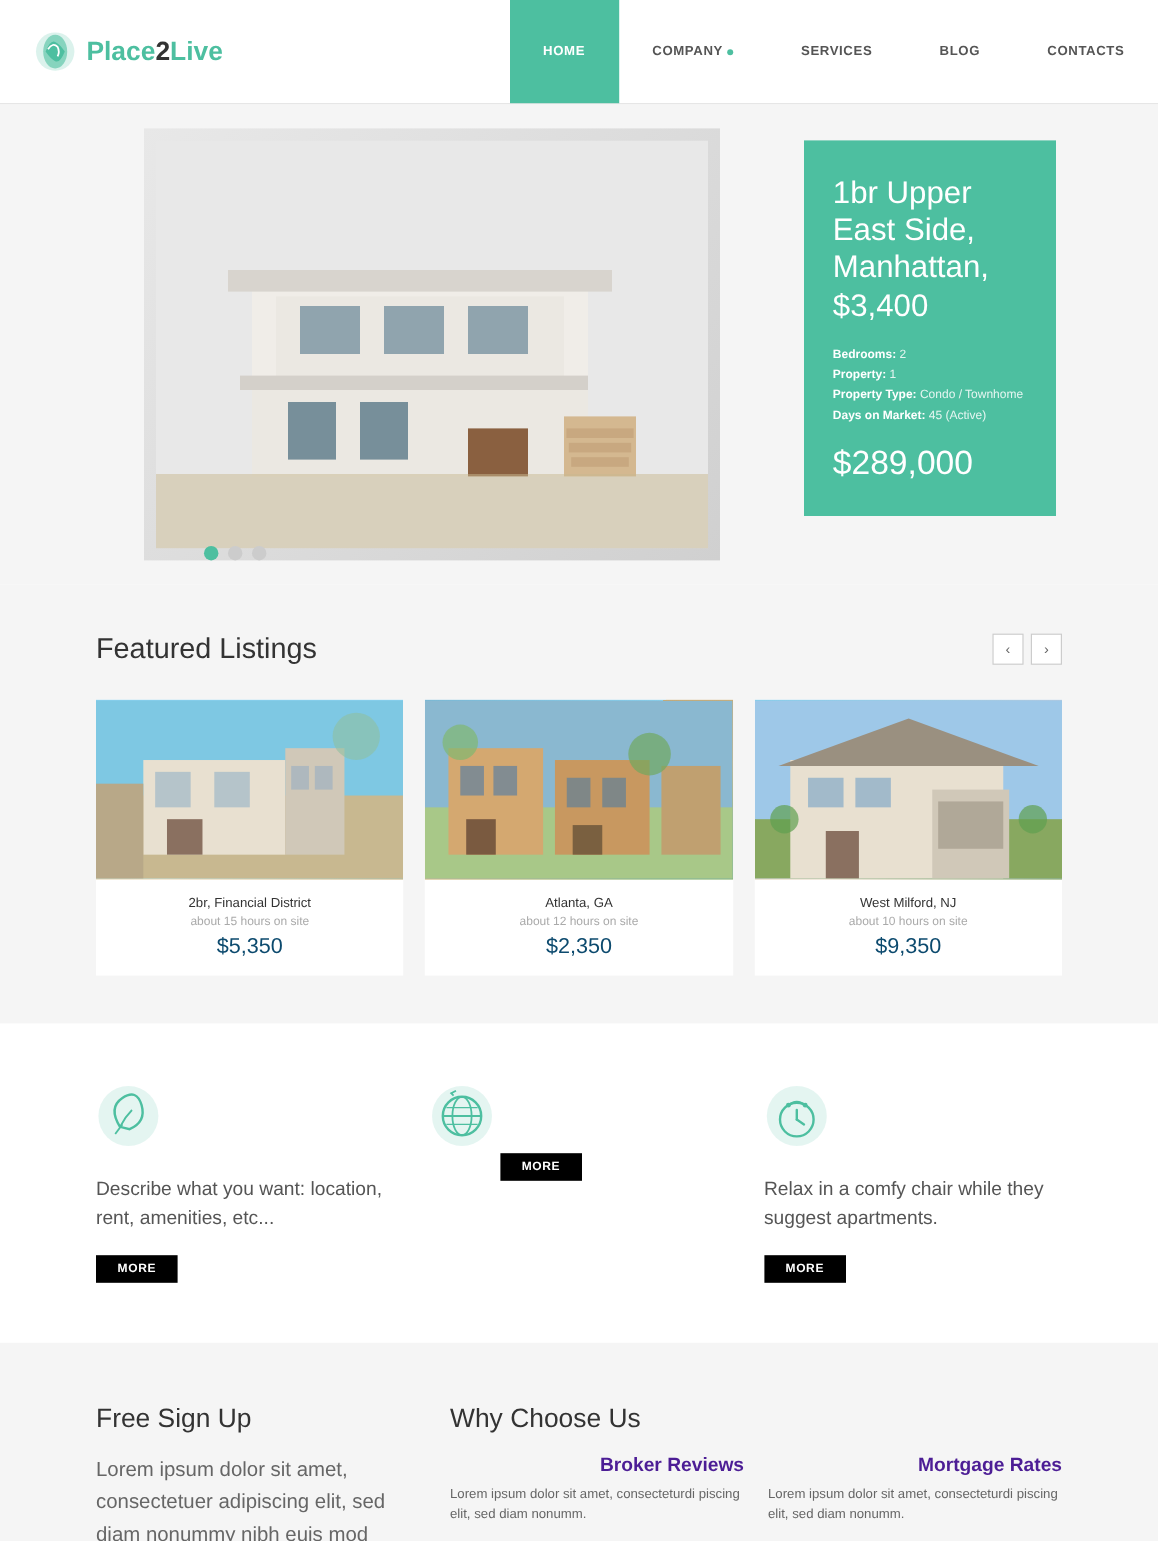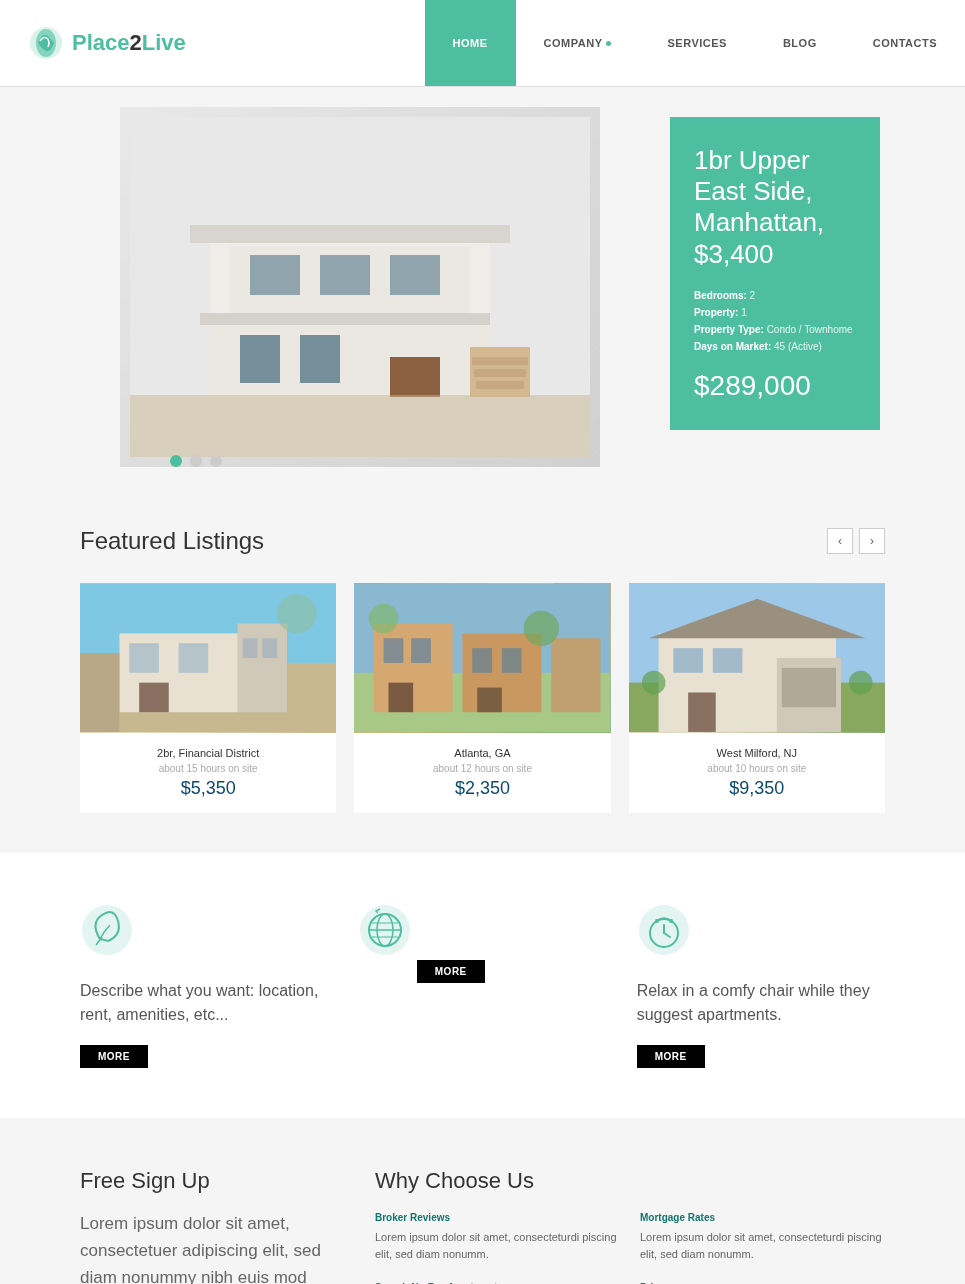--- a/index.html
+++ b/index.html
@@ -62,21 +62,21 @@
     .signup-area {}
     .signup-title { font-size: 22px; color: #333; margin-bottom: 16px; font-weight: normal; }
     .signup-text { font-size: 17px; color: #666; line-height: 1.6; margin-bottom: 20px; }
     .signup-form { position: relative; }
     .signup-input { width: 100%; height: 42px; border: 1px solid #ddd; background: #fff; padding: 0 12px; font-size: 12px; }
     .subscribe-btn { position: absolute; right: 0; top: 0; height: 42px; background: #4dbfa0; color: #fff; border: none; padding: 0 18px; font-size: 12px; font-weight: bold; cursor: pointer; }
     .why-area {}
     .why-title { font-size: 22px; color: #333; margin-bottom: 18px; font-weight: normal; }
     .why-grid { display: grid; grid-template-columns: 1fr 1fr; gap: 20px; }
     .why-item {}
-    .why-link { color: #0f766e; font-size: 10px; font-weight: bold; text-decoration: none; display: block; margin-bottom: 6px; }
+    .why-link { color: #4c1d95; font-size: 16px; font-weight: bold; text-decoration: none; display: block; margin-bottom: 6px; text-align: right; }
     .why-desc { font-size: 11px; color: #666; line-height: 1.5; }
   </style>
 </head>
 <body>
 
 <header class="header">
   <div class="logo-area">
     <svg class="logo-icon" viewBox="0 0 36 36">
       <circle cx="18" cy="18" r="16" fill="#4dbfa0" opacity="0.2"></circle>
       <ellipse cx="18" cy="18" rx="10" ry="14" fill="#4dbfa0" opacity="0.6"></ellipse>

